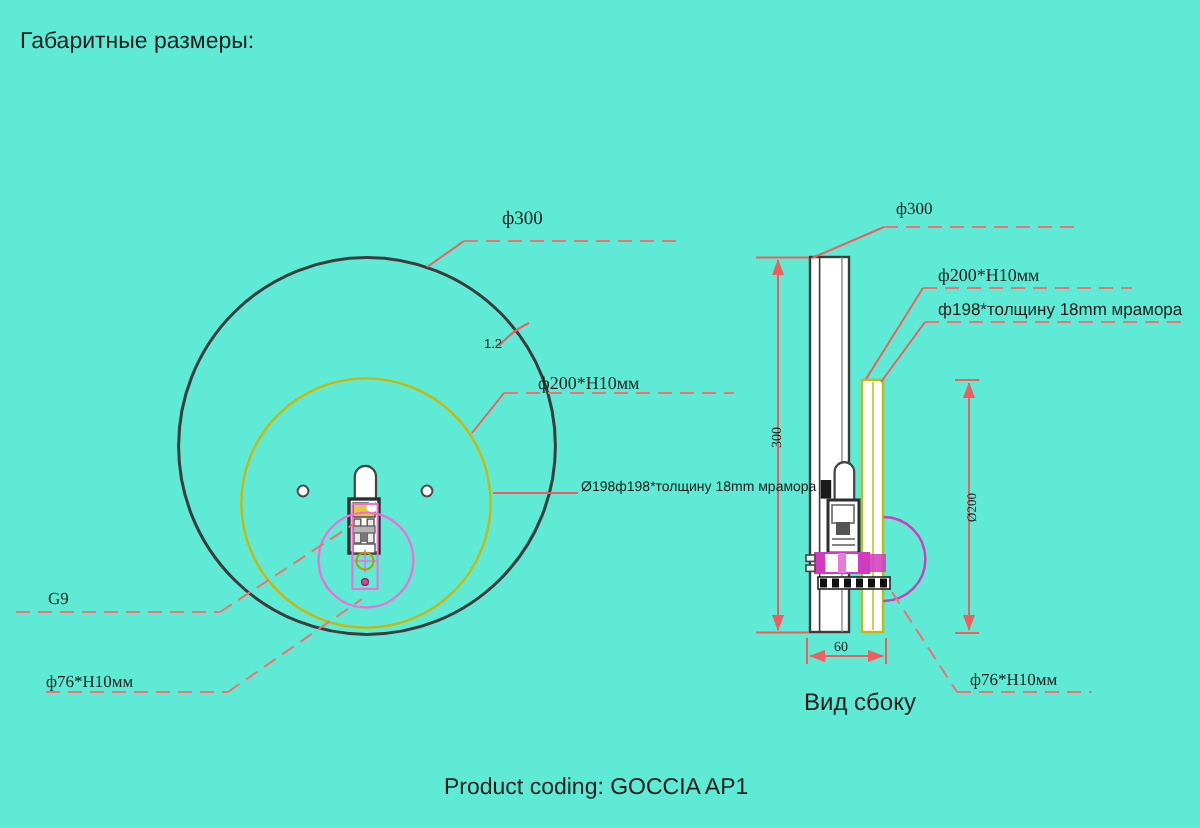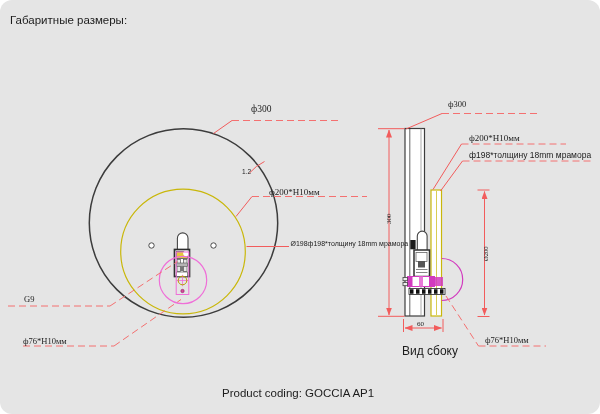--- a/index.html
+++ b/index.html
@@ -1,17 +1,17 @@
 <!DOCTYPE html>
 <html><head>
 <meta charset="utf-8">
 <style>
   html,body{margin:0;padding:0;background:#fff;}
-  #canvas{position:relative;width:600px;height:414px;background:#e5e5e5;overflow:hidden;
-          font-family:"Liberation Sans",sans-serif;border-radius:12px;}
+  #canvas{position:relative;width:600px;height:414px;background:#5eead4;overflow:hidden;
+          font-family:"Liberation Sans",sans-serif;}
   svg{position:absolute;top:0;left:0;}
   text{fill:#1c1c1c;}
   .t-sans{font-family:"Liberation Sans","DejaVu Sans",sans-serif;}
   .t-serif{font-family:"Liberation Serif","DejaVu Serif",serif;}
   .lead{stroke:#f25c5c;stroke-width:1;fill:none;}
   .lead-d{stroke:#f47070;stroke-width:1;fill:none;stroke-dasharray:7 4;}
   .dim{stroke:#f25c5c;stroke-width:1;fill:none;}
 </style>
 </head>
 <body>

